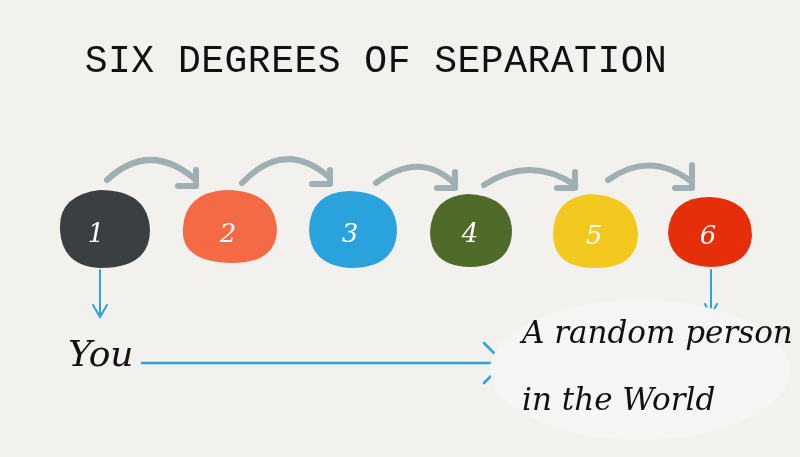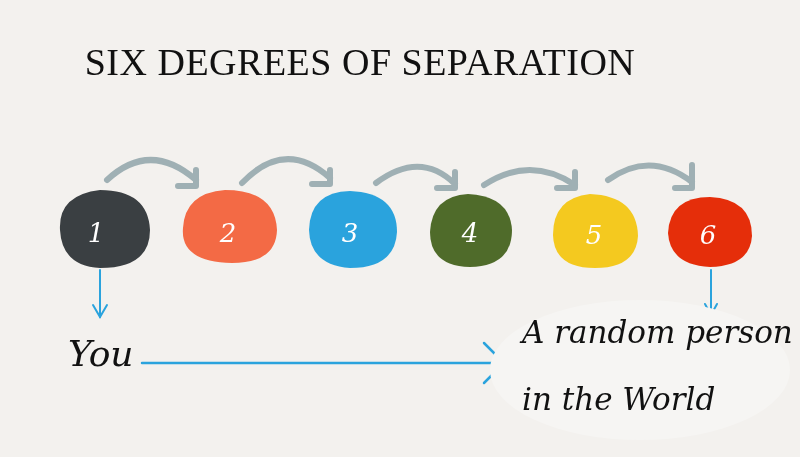--- a/index.html
+++ b/index.html
@@ -3,23 +3,23 @@
   <meta charset="utf-8">
   <style>
     html, body { margin: 0; padding: 0; }
     body {
       width: 800px; height: 457px; overflow: hidden;
       background: #f3f1ee;
       position: relative;
       font-family: "Liberation Sans", sans-serif;
     }
     .title {
-      position: absolute; left: 0; top: 40px; width: 720px;
+      position: absolute; left: 16px; top: 40px; width: 720px;
       text-align: center;
-      font-family: Liberation Serif, serif;
+      font-family: Liberation Mono, monospace;
       font-size: 38px; color: #111; letter-spacing: 0.5px;
     }
     svg.diagram { position: absolute; left: 0; top: 0; }
     .num {
       font-family: "DejaVu Serif", serif; font-style: italic;
       font-size: 26px; fill: #ffffff;
     }
     .hand {
       font-family: "DejaVu Serif", serif; font-style: italic;
       fill: #111;

